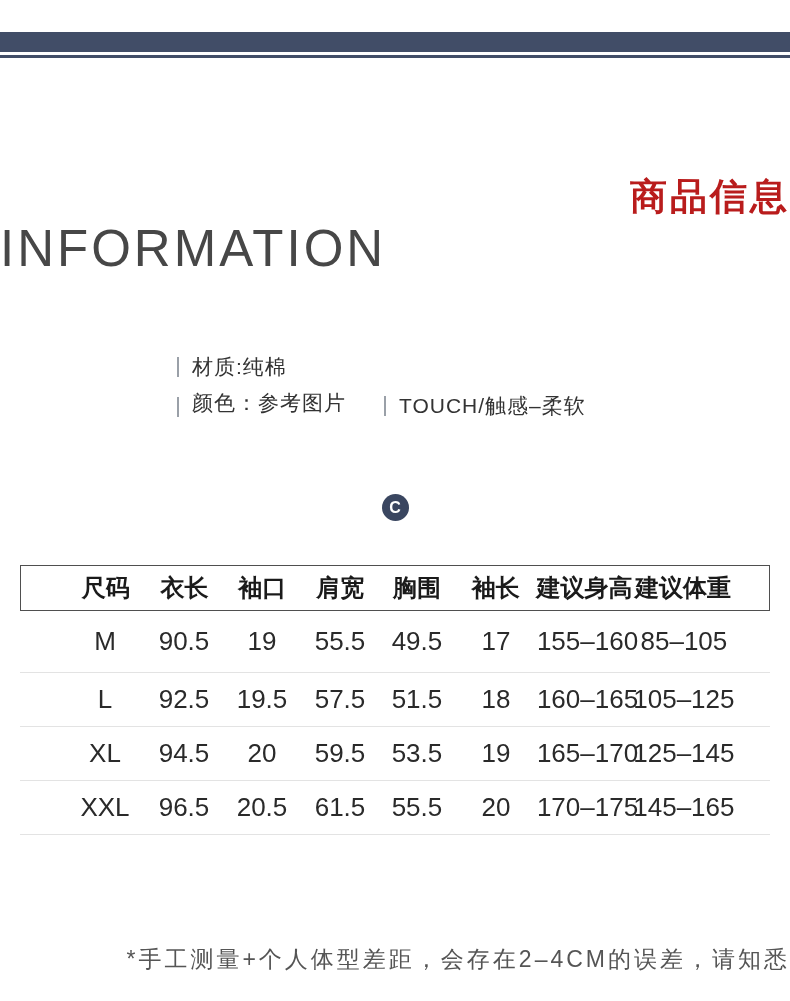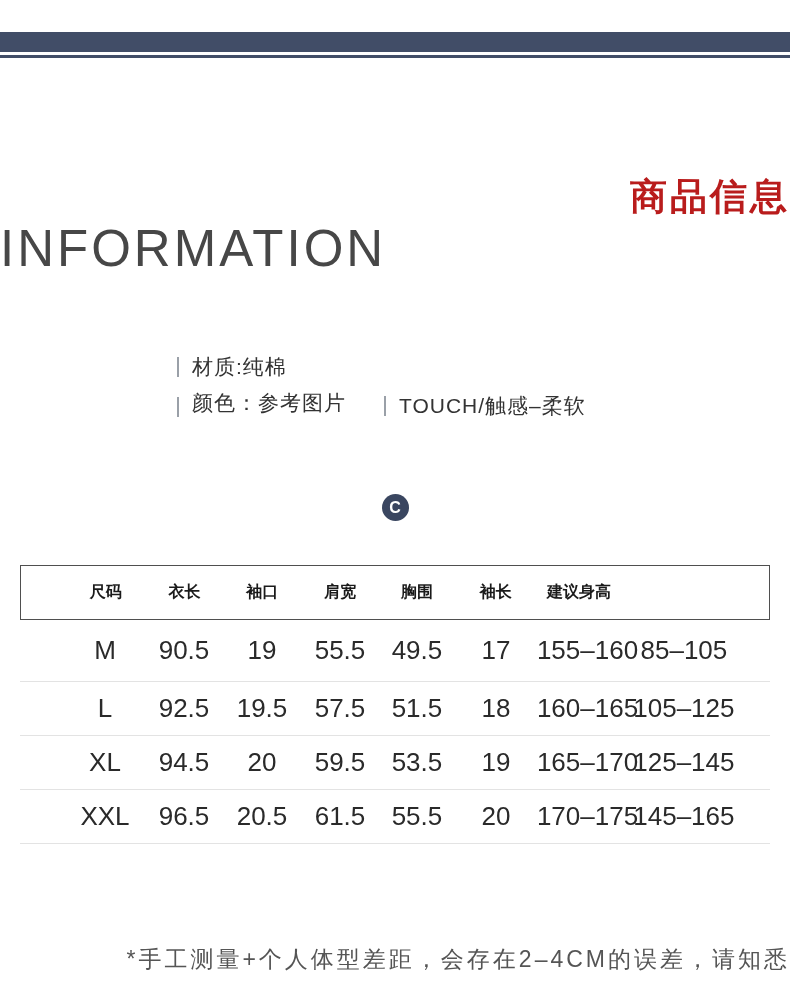--- a/index.html
+++ b/index.html
@@ -53,22 +53,22 @@
     background: #3a4660; color: #ffffff;
     display: flex; align-items: center; justify-content: center;
     font-size: 16px; font-weight: 700; flex: none;
   }
   .size-title { font-size: 27px; font-weight: 700; color: #222222; letter-spacing: 2px; }
 
   
   .size-table { position: absolute; left: 20px; top: 565px; width: 750px; }
   .t-row { display: flex; align-items: center; width: 100%; }
   .t-head {
-    height: 55px; border: 1px solid #4f4f4f;
-    font-size: 16px; font-weight: 700; color: #1a1a1a;
+    height: 46px; border: 1px solid #4f4f4f;
+    font-size: 24px; font-weight: 700; color: #1a1a1a;
   }
   .t-body-row {
     height: 54px; border-bottom: 1px solid #e3e3e3;
     font-size: 26px; font-weight: 400; color: #2a2a2a;
   }
   .t-body-row.first { height: 62px; }
   .t-cell { text-align: center; white-space: nowrap; }
   .c1 { width: 16.67%; padding-left: 45px; }
   .c2 { width: 10.40%; }
   .c3 { width: 10.40%; }
@@ -115,20 +115,21 @@
   <div class="size-table">
 
     <div class="t-row t-head">
       <div class="t-cell c1">尺码</div>
       <div class="t-cell c2">衣长</div>
       <div class="t-cell c3">袖口</div>
       <div class="t-cell c4">肩宽</div>
       <div class="t-cell c5">胸围</div>
       <div class="t-cell c6">袖长</div>
       <div class="t-cell c7">建议身高</div>
+      <div class="t-cell c8">建议体重</div>
     </div>
 
     <div class="t-row t-body-row first">
       <div class="t-cell c1">M</div>
       <div class="t-cell c2">90.5</div>
       <div class="t-cell c3">19</div>
       <div class="t-cell c4">55.5</div>
       <div class="t-cell c5">49.5</div>
       <div class="t-cell c6">17</div>
       <div class="t-cell c7">155–160</div>

